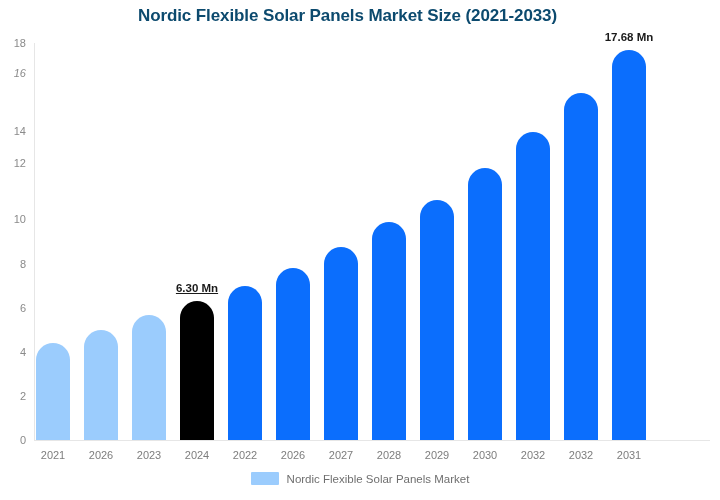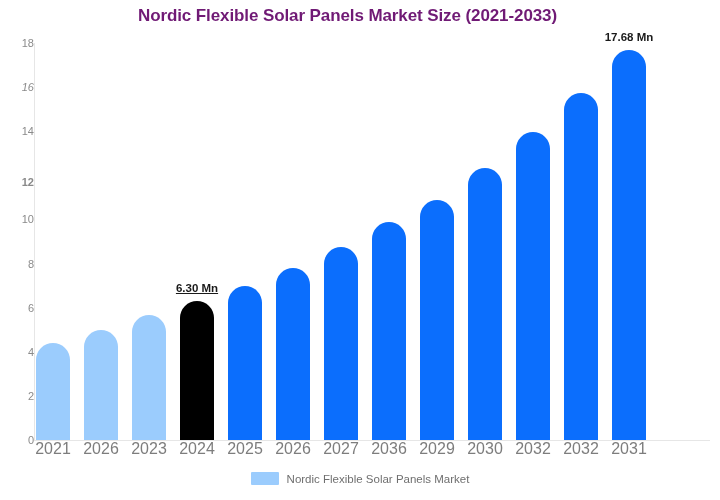--- a/index.html
+++ b/index.html
@@ -24,21 +24,21 @@
 
   
   #chart-title {
     position: absolute;
     left: 0;
     top: 6px;
     width: 695px;
     text-align: center;
     font-size: 17px;
     font-weight: bold;
-    color: #701a75;
+    color: #0c4a6e;
     letter-spacing: -0.1px;
     white-space: nowrap;
   }
 
   
   #y-axis-line {
     position: absolute;
     left: 34px;
     top: 43px;
     width: 1px;
@@ -52,20 +52,21 @@
     top: 440px;
     width: 676px;
     height: 1px;
     background: #e6e6e6;
   }
 
   
   .y-tick {
     position: absolute;
     right: 100%;
+    margin-right: 8px;
     transform: translateY(-50%);
     font-size: 11px;
     color: #8a8a8a;
     white-space: nowrap;
   }
   #y-ticks {
     position: absolute;
     left: 34px;
     top: 43px;
     width: 0;
@@ -101,21 +102,22 @@
     font-size: 11.5px;
     font-weight: bold;
     color: #1a1a1a;
     white-space: nowrap;
   }
   .x-tick {
     position: absolute;
     top: 100%;
     left: 50%;
     transform: translateX(-50%);
-    font-size: 16px;
+    margin-top: 9px;
+    font-size: 11px;
     color: #7d7d7d;
     white-space: nowrap;
   }
 
   
   #legend {
     position: absolute;
     left: 0;
     top: 472px;
     width: 720px;
@@ -145,23 +147,23 @@
   <div id="y-axis-line"></div>
   <div id="x-axis-line"></div>
 
   <div id="y-ticks">
       <span class="y-tick" style="top: 397px;">0</span>
       <span class="y-tick" style="top: 352.889px;">2</span>
       <span class="y-tick" style="top: 308.778px;">4</span>
       <span class="y-tick" style="top: 264.667px;">6</span>
       <span class="y-tick" style="top: 220.556px;">8</span>
       <span class="y-tick" style="top: 176.444px;">10</span>
-      <span class="y-tick" style="top: 139px; font-weight: bold;">12</span>
+      <span class="y-tick" style="top: 120px;">12</span>
       <span class="y-tick" style="top: 88.2222px;">14</span>
-      <span class="y-tick" style="top: 44px; font-style: italic;">16</span>
+      <span class="y-tick" style="top: 30px; font-style: italic;">16</span>
       <span class="y-tick" style="top: 0px;">18</span>
     </div>
 
   <div id="bars-layer">
       <div class="bar-group" style="left: 36px; width: 34px;">
         <div class="bar" style="height: 97.0444px; background: rgb(155, 204, 253);"></div>
         <span class="x-tick">2021</span>
       </div>
       <div class="bar-group" style="left: 84px; width: 34px;">
         <div class="bar" style="height: 110.057px; background: rgb(155, 204, 253);"></div>
@@ -171,33 +173,33 @@
         <div class="bar" style="height: 125.055px; background: rgb(155, 204, 253);"></div>
         <span class="x-tick">2023</span>
       </div>
       <div class="bar-group" style="left: 180px; width: 34px;">
         <div class="bar" style="height: 138.95px; background: rgb(0, 0, 0);"></div>
         <span class="bar-label" style="bottom: 138.95px; text-decoration: underline;">6.30 Mn</span>
         <span class="x-tick">2024</span>
       </div>
       <div class="bar-group" style="left: 228px; width: 34px;">
         <div class="bar" style="height: 153.948px; background: rgb(11, 110, 253);"></div>
-        <span class="x-tick">2025</span>
+        <span class="x-tick">2022</span>
       </div>
       <div class="bar-group" style="left: 276px; width: 34px;">
         <div class="bar" style="height: 172.033px; background: rgb(11, 110, 253);"></div>
         <span class="x-tick">2026</span>
       </div>
       <div class="bar-group" style="left: 324px; width: 34px;">
         <div class="bar" style="height: 192.986px; background: rgb(11, 110, 253);"></div>
         <span class="x-tick">2027</span>
       </div>
       <div class="bar-group" style="left: 372px; width: 34px;">
         <div class="bar" style="height: 217.909px; background: rgb(11, 110, 253);"></div>
-        <span class="x-tick">2036</span>
+        <span class="x-tick">2028</span>
       </div>
       <div class="bar-group" style="left: 420px; width: 34px;">
         <div class="bar" style="height: 239.964px; background: rgb(11, 110, 253);"></div>
         <span class="x-tick">2029</span>
       </div>
       <div class="bar-group" style="left: 468px; width: 34px;">
         <div class="bar" style="height: 272.166px; background: rgb(11, 110, 253);"></div>
         <span class="x-tick">2030</span>
       </div>
       <div class="bar-group" style="left: 516px; width: 34px;">

